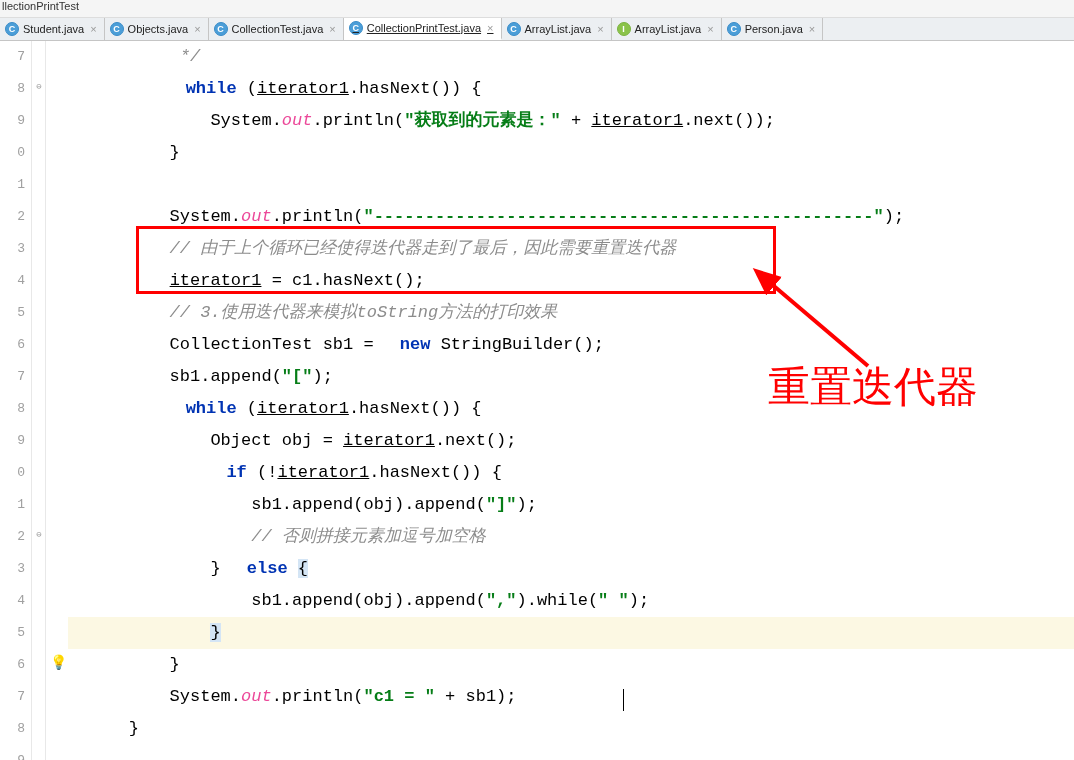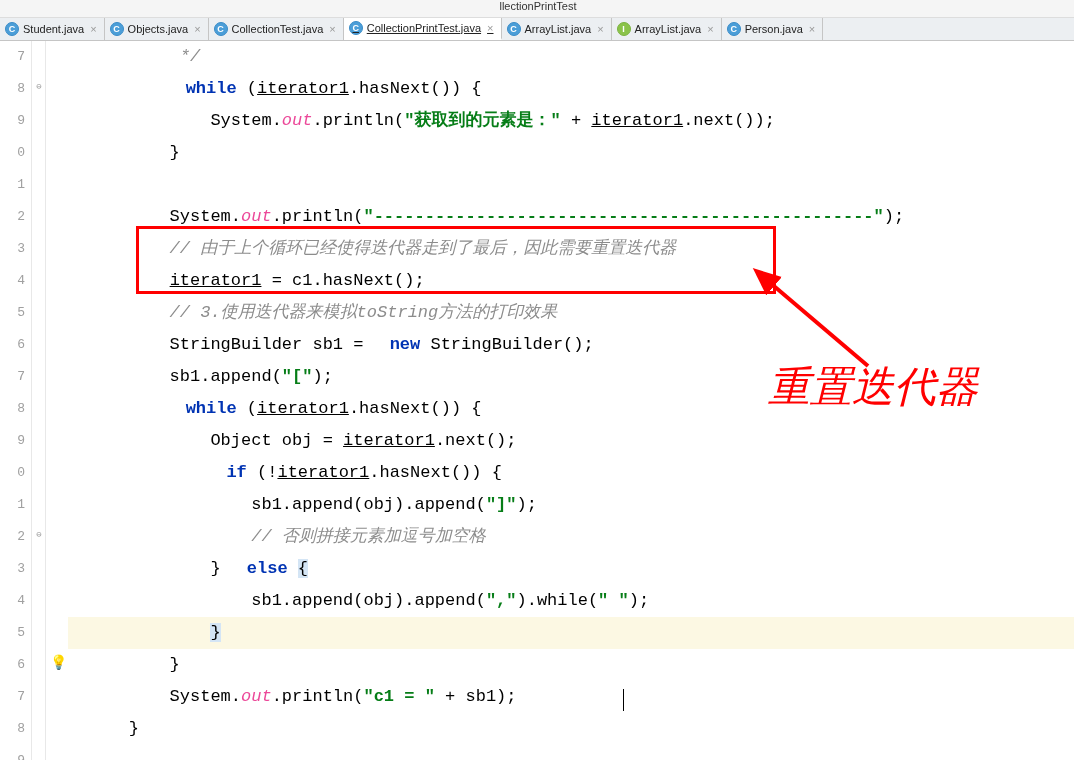--- a/index.html
+++ b/index.html
@@ -12,21 +12,20 @@
   overflow: hidden;
 }
 .title-bar {
   height: 18px;
   background: #f5f5f5;
   font-family: "Segoe UI", sans-serif;
   font-size: 11px;
   color: #333;
   padding-left: 2px;
   border-bottom: 1px solid #ddd;
-  text-align: center;
 }
 .tabs {
   display: flex;
   background: #eceff2;
   height: 23px;
   border-bottom: 1px solid #c5c5c5;
   font-family: "Segoe UI", sans-serif;
   font-size: 11px;
   color: #222;
   overflow: hidden;
@@ -136,21 +135,20 @@
   position: absolute;
   border: 3px solid #ff0000;
   pointer-events: none;
 }
 .annotation {
   position: absolute;
   color: #ff0000;
   font-size: 42px;
   font-family: "Microsoft YaHei", sans-serif;
   font-weight: normal;
-  font-style: italic;
 }
 .arrow {
   position: absolute;
   pointer-events: none;
 }
 .cursor-caret {
   position: absolute;
   width: 1px;
   height: 22px;
   background: #000;
@@ -243,21 +241,21 @@
   <div class="code">
     <div class="line"><span class="cmt">         */</span></div>
     <div class="line"><span>        </span><span class="kw">while</span><span> (</span><span style="text-decoration:underline">iterator1</span><span>.hasNext()) {</span></div>
     <div class="line"><span>            System.</span><span class="fld">out</span><span>.println(</span><span class="str">"获取到的元素是："</span><span> + </span><span style="text-decoration:underline">iterator1</span><span>.next());</span></div>
     <div class="line"><span>        }</span></div>
     <div class="line"><span></span></div>
     <div class="line"><span>        System.</span><span class="fld">out</span><span>.println(</span><span class="str">"-------------------------------------------------"</span><span>);</span></div>
     <div class="line"><span class="cmt">        // 由于上个循环已经使得迭代器走到了最后，因此需要重置迭代器</span></div>
     <div class="line"><span>        </span><span style="text-decoration:underline">iterator1</span><span> = c1.hasNext();</span></div>
     <div class="line"><span class="cmt">        // 3.使用迭代器来模拟toString方法的打印效果</span></div>
-    <div class="line"><span>        StringBuilder sb1 = </span><span class="kw">new</span><span> StringBuilder();</span></div>
+    <div class="line"><span>        CollectionTest sb1 = </span><span class="kw">new</span><span> StringBuilder();</span></div>
     <div class="line"><span>        sb1.append(</span><span class="str">"["</span><span>);</span></div>
     <div class="line"><span>        </span><span class="kw">while</span><span> (</span><span style="text-decoration:underline">iterator1</span><span>.hasNext()) {</span></div>
     <div class="line"><span>            Object obj = </span><span style="text-decoration:underline">iterator1</span><span>.next();</span></div>
     <div class="line"><span>            </span><span class="kw">if</span><span> (!</span><span style="text-decoration:underline">iterator1</span><span>.hasNext()) {</span></div>
     <div class="line"><span>                sb1.append(obj).append(</span><span class="str">"]"</span><span>);</span></div>
     <div class="line"><span class="cmt">                // 否则拼接元素加逗号加空格</span></div>
     <div class="line"><span>            } </span><span class="kw">else</span><span> </span><span class="sel">{</span></div>
     <div class="line"><span>                sb1.append(obj).append(</span><span class="str">","</span><span>).while(</span><span class="str">" "</span><span>);</span></div>
     <div class="line hl"><span>            </span><span class="sel">}</span></div>
     <div class="line"><span>        }</span></div>

